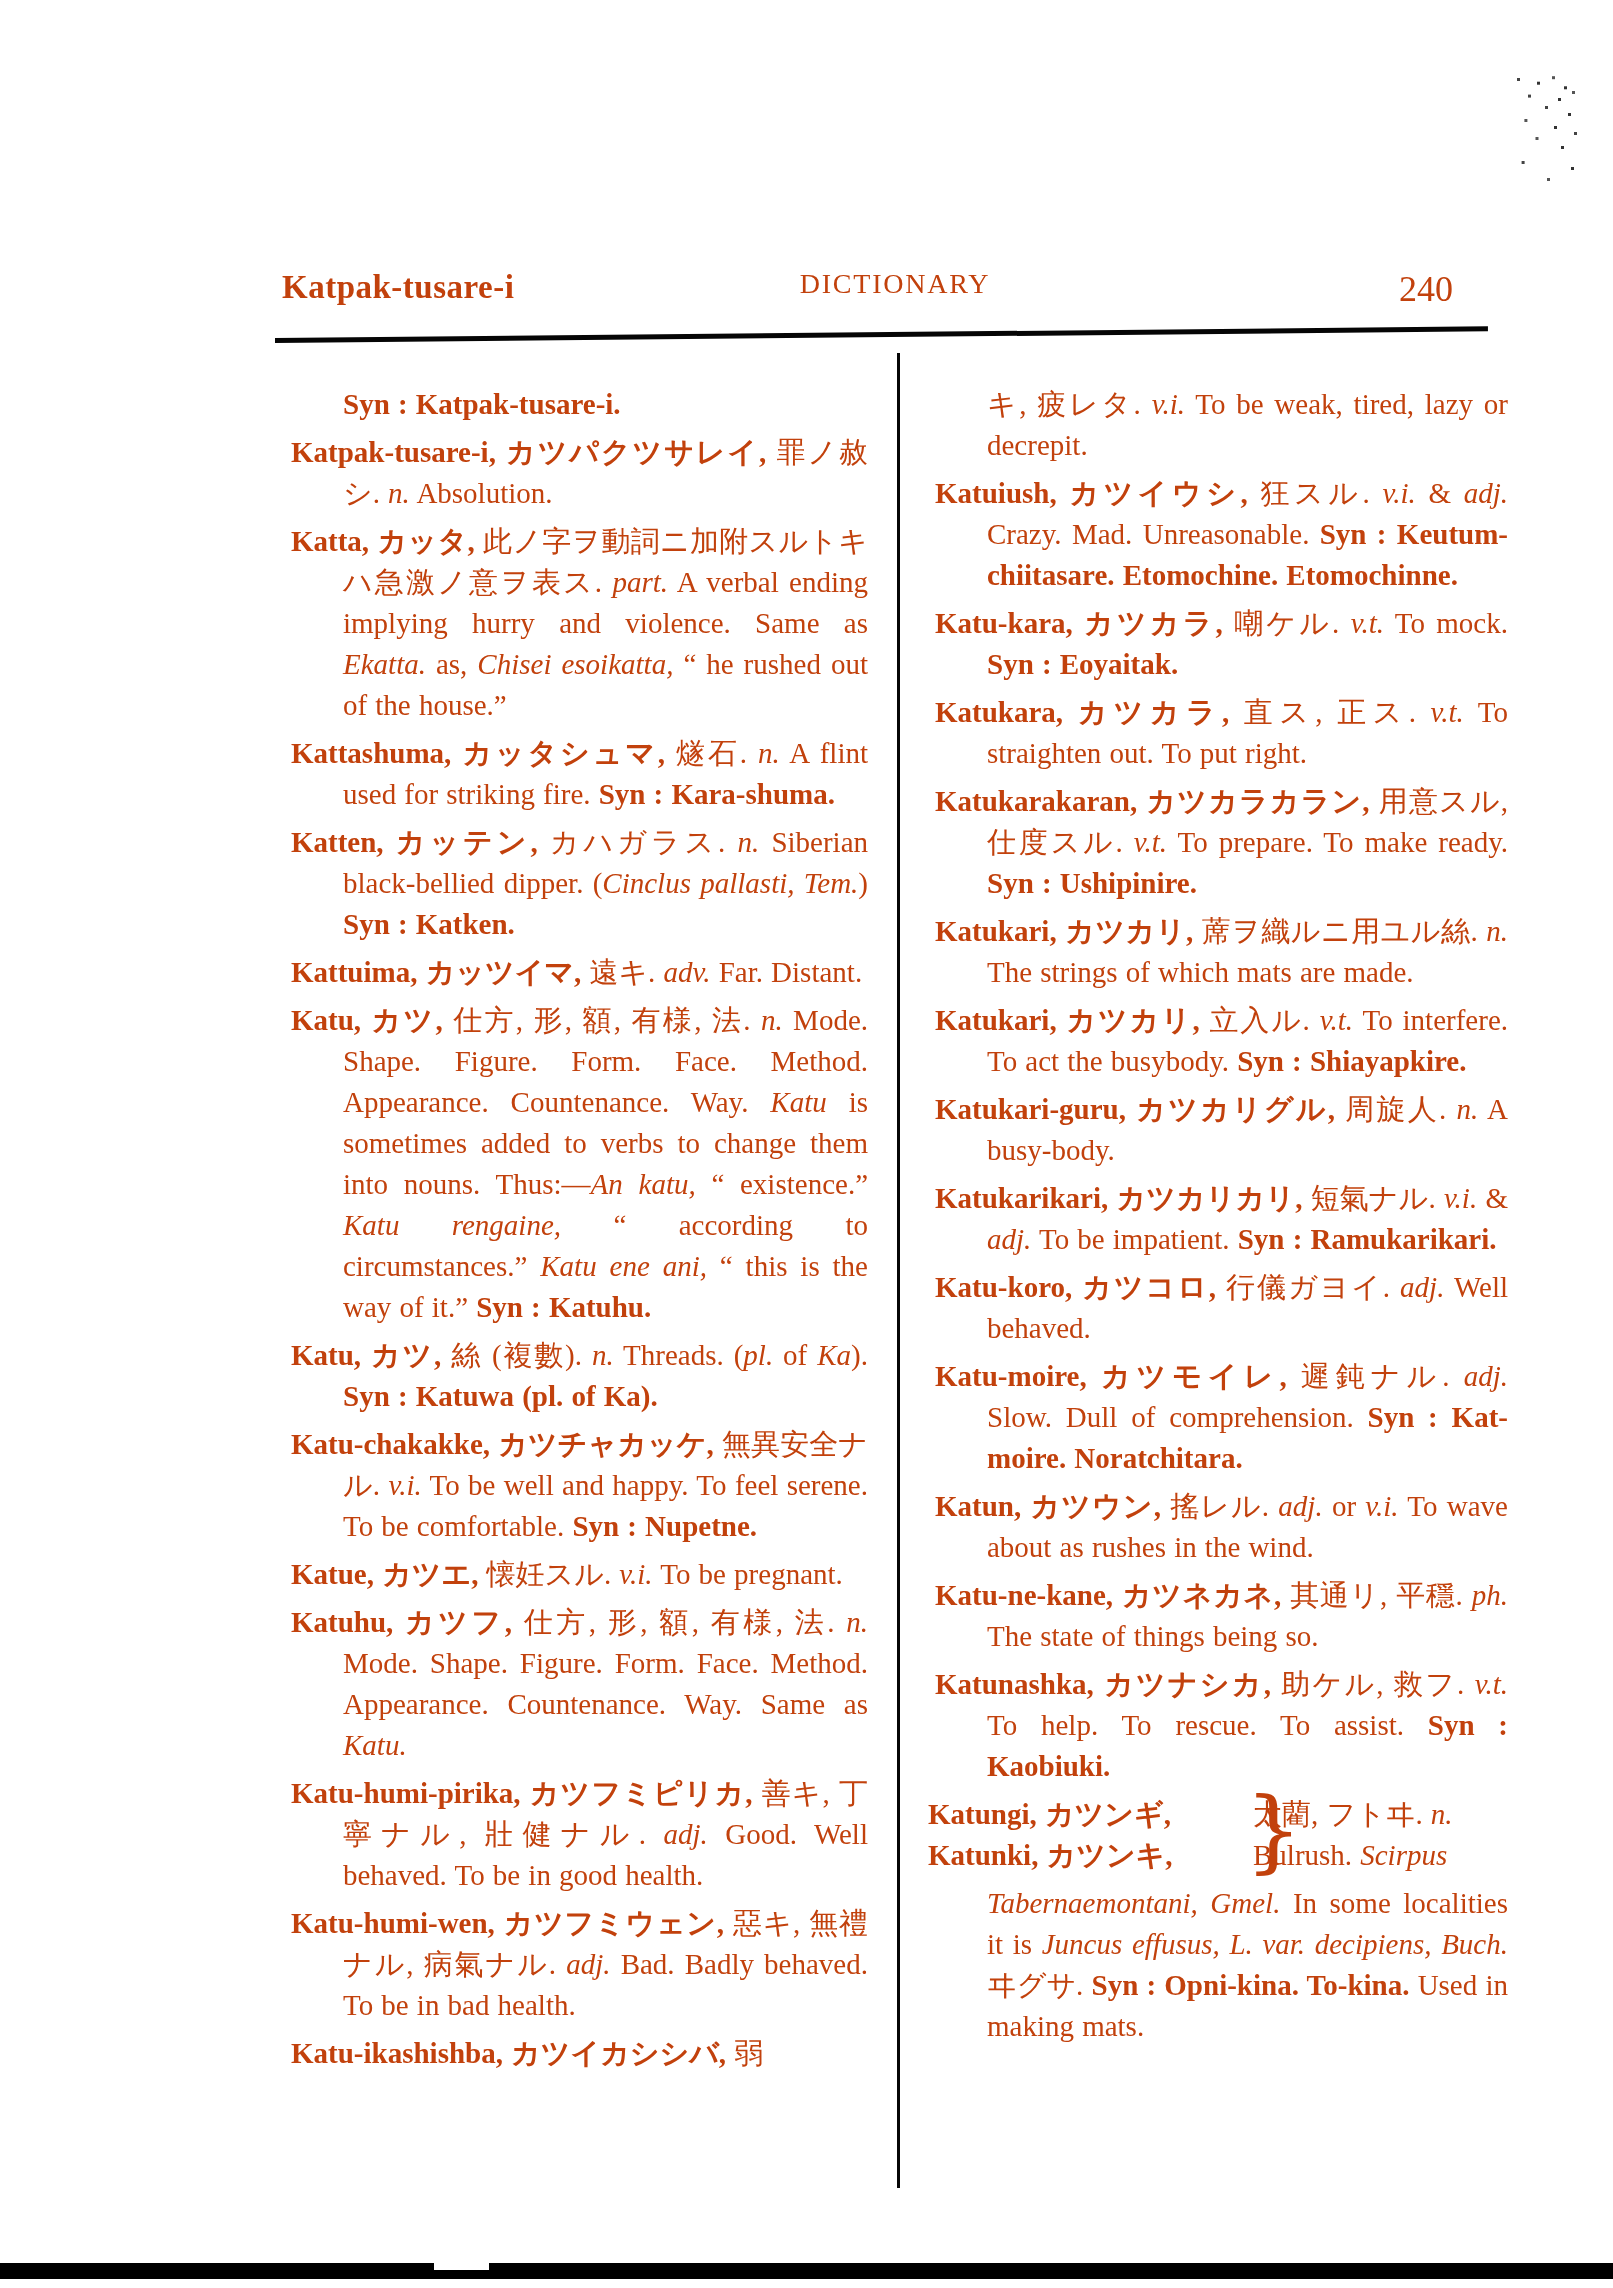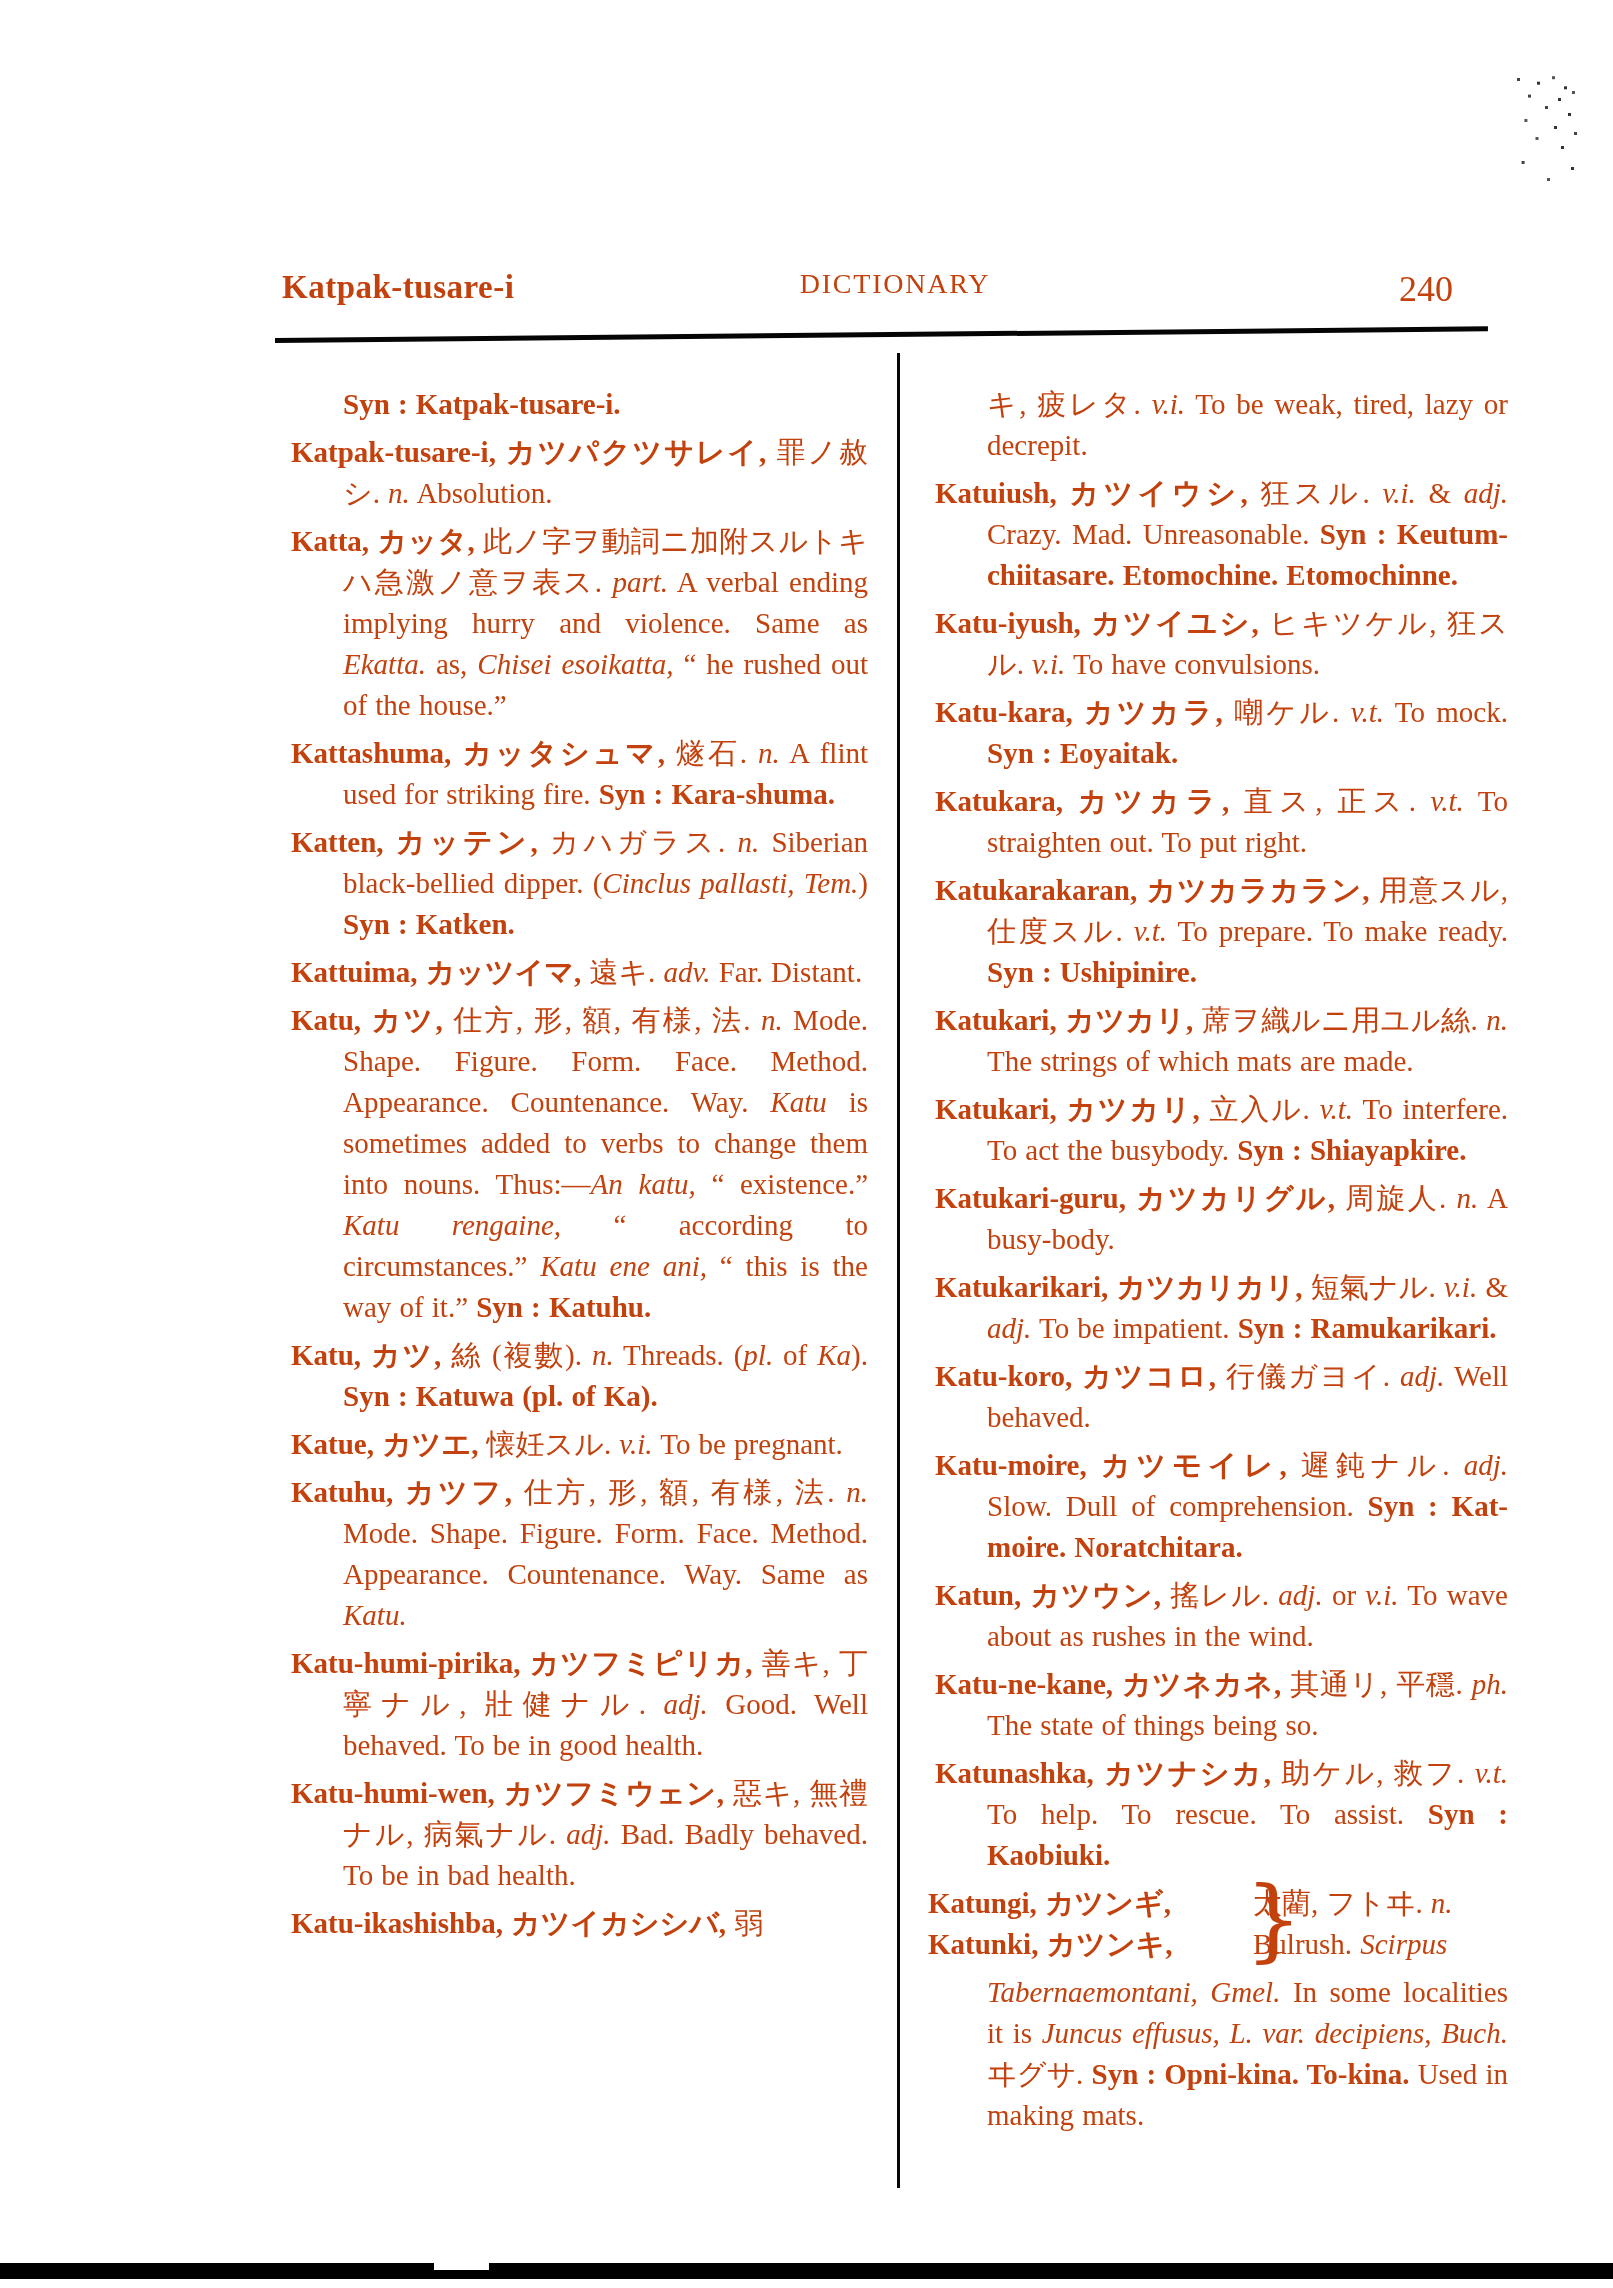--- a/index.html
+++ b/index.html
@@ -84,30 +84,30 @@
 
   <div class="col col-left" id="col-left">
       <p class="cont"><span class="b">Syn : Katpak-tusare-i.</span></p>
       <p class="entry"><span class="b">Katpak-tusare-i,</span><span class="n"> </span><span class="b">カツパクツサレイ,</span><span class="n"> 罪ノ赦シ. </span><span class="i">n.</span><span class="n"> Absolution.</span></p>
       <p class="entry"><span class="b">Katta,</span><span class="n"> </span><span class="b">カッタ,</span><span class="n"> 此ノ字ヲ動詞ニ加附スルトキハ急激ノ意ヲ表ス. </span><span class="i">part.</span><span class="n"> A verbal ending implying hurry and violence. Same as </span><span class="i">Ekatta.</span><span class="n">  as, </span><span class="i">Chisei esoikatta,</span><span class="n"> “ he rushed out of the house.”</span></p>
       <p class="entry"><span class="b">Kattashuma,</span><span class="n"> </span><span class="b">カッタシュマ,</span><span class="n"> 燧石. </span><span class="i">n.</span><span class="n"> A flint used for striking fire. </span><span class="b">Syn : Kara-shuma.</span></p>
       <p class="entry"><span class="b">Katten,</span><span class="n"> </span><span class="b">カッテン,</span><span class="n"> カハガラス. </span><span class="i">n.</span><span class="n"> Siberian black-bellied dipper. (</span><span class="i">Cinclus pallasti, Tem.</span><span class="n">) </span><span class="b">Syn : Katken.</span></p>
       <p class="entry"><span class="b">Kattuima,</span><span class="n"> </span><span class="b">カッツイマ,</span><span class="n"> 遠キ. </span><span class="i">adv.</span><span class="n"> Far. Distant.</span></p>
       <p class="entry"><span class="b">Katu,</span><span class="n"> </span><span class="b">カツ,</span><span class="n"> 仕方, 形, 額, 有様, 法. </span><span class="i">n.</span><span class="n"> Mode. Shape. Figure. Form. Face. Method. Appearance. Countenance. Way. </span><span class="i">Katu</span><span class="n"> is sometimes added to verbs to change them into nouns. Thus:—</span><span class="i">An katu,</span><span class="n"> “ existence.” </span><span class="i">Katu rengaine,</span><span class="n"> “ according to circumstances.” </span><span class="i">Katu ene ani,</span><span class="n"> “ this is the way of it.” </span><span class="b">Syn : Katuhu.</span></p>
       <p class="entry"><span class="b">Katu,</span><span class="n"> </span><span class="b">カツ,</span><span class="n"> 絲 (複數). </span><span class="i">n.</span><span class="n"> Threads. (</span><span class="i">pl.</span><span class="n"> of </span><span class="i">Ka</span><span class="n">). </span><span class="b">Syn : Katuwa (pl. of Ka).</span></p>
+      <p class="entry"><span class="b">Katu-chakakke,</span><span class="n"> </span><span class="b">カツチャカッケ,</span><span class="n"> 無異安全ナル. </span><span class="i">v.i.</span><span class="n"> To be well and happy. To feel serene. To be comfortable. </span><span class="b">Syn : Nupetne.</span></p>
       <p class="entry"><span class="b">Katue,</span><span class="n"> </span><span class="b">カツエ,</span><span class="n"> 懐妊スル. </span><span class="i">v.i.</span><span class="n"> To be pregnant.</span></p>
       <p class="entry"><span class="b">Katuhu,</span><span class="n"> </span><span class="b">カツフ,</span><span class="n"> 仕方, 形, 額, 有様, 法. </span><span class="i">n.</span><span class="n"> Mode. Shape. Figure. Form. Face. Method. Appearance. Countenance. Way. Same as </span><span class="i">Katu.</span></p>
       <p class="entry"><span class="b">Katu-humi-pirika,</span><span class="n"> </span><span class="b">カツフミピリカ,</span><span class="n"> 善キ, 丁寧ナル, 壯健ナル. </span><span class="i">adj.</span><span class="n"> Good. Well behaved. To be in good health.</span></p>
       <p class="entry"><span class="b">Katu-humi-wen,</span><span class="n"> </span><span class="b">カツフミウェン,</span><span class="n"> 惡キ, 無禮ナル, 病氣ナル. </span><span class="i">adj.</span><span class="n"> Bad. Badly behaved. To be in bad health.</span></p>
       <p class="entry"><span class="b">Katu-ikashishba,</span><span class="n"> </span><span class="b">カツイカシシバ,</span><span class="n"> 弱</span></p>
     </div>
   <div class="col col-right" id="col-right">
       <p class="cont"><span class="n">キ, 疲レタ. </span><span class="i">v.i.</span><span class="n"> To be weak, tired, lazy or decrepit.</span></p>
       <p class="entry"><span class="b">Katuiush,</span><span class="n"> </span><span class="b">カツイウシ,</span><span class="n"> 狂スル. </span><span class="i">v.i.</span><span class="n"> &amp; </span><span class="i">adj.</span><span class="n"> Crazy. Mad. Unreasonable. </span><span class="b">Syn : Keutum-chiitasare. Etomochine. Etomochinne.</span></p>
-      <p class="entry"><span class="b">Katu-iyush,</span><span class="n"> </span><span class="b">カツイユシ,</span><span class="n"> ヒキツケル, 狂スル. </span><span class="i">v.i.</span><span class="n"> To have convulsions.</span></p>
       <p class="entry"><span class="b">Katu-kara,</span><span class="n"> </span><span class="b">カツカラ,</span><span class="n"> 嘲ケル. </span><span class="i">v.t.</span><span class="n"> To mock. </span><span class="b">Syn : Eoyaitak.</span></p>
       <p class="entry"><span class="b">Katukara,</span><span class="n"> </span><span class="b">カツカラ,</span><span class="n"> 直ス, 正ス. </span><span class="i">v.t.</span><span class="n"> To straighten out. To put right.</span></p>
       <p class="entry"><span class="b">Katukarakaran,</span><span class="n"> </span><span class="b">カツカラカラン,</span><span class="n"> 用意スル, 仕度スル. </span><span class="i">v.t.</span><span class="n"> To prepare. To make ready. </span><span class="b">Syn : Ushipinire.</span></p>
       <p class="entry"><span class="b">Katukari,</span><span class="n"> </span><span class="b">カツカリ,</span><span class="n"> 蓆ヲ織ルニ用ユル絲. </span><span class="i">n.</span><span class="n"> The strings of which mats are made.</span></p>
       <p class="entry"><span class="b">Katukari,</span><span class="n"> </span><span class="b">カツカリ,</span><span class="n"> 立入ル. </span><span class="i">v.t.</span><span class="n"> To interfere. To act the busybody. </span><span class="b">Syn : Shiayapkire.</span></p>
       <p class="entry"><span class="b">Katukari-guru,</span><span class="n"> </span><span class="b">カツカリグル,</span><span class="n"> 周旋人. </span><span class="i">n.</span><span class="n"> A busy-body.</span></p>
       <p class="entry"><span class="b">Katukarikari,</span><span class="n"> </span><span class="b">カツカリカリ,</span><span class="n"> 短氣ナル. </span><span class="i">v.i.</span><span class="n"> &amp; </span><span class="i">adj.</span><span class="n"> To be impatient. </span><span class="b">Syn : Ramukarikari.</span></p>
       <p class="entry"><span class="b">Katu-koro,</span><span class="n"> </span><span class="b">カツコロ,</span><span class="n"> 行儀ガヨイ. </span><span class="i">adj.</span><span class="n"> Well behaved.</span></p>
       <p class="entry"><span class="b">Katu-moire,</span><span class="n"> </span><span class="b">カツモイレ,</span><span class="n"> 遲鈍ナル. </span><span class="i">adj.</span><span class="n"> Slow. Dull of comprehension. </span><span class="b">Syn : Kat-moire. Noratchitara.</span></p>
       <p class="entry"><span class="b">Katun,</span><span class="n"> </span><span class="b">カツウン,</span><span class="n"> 搖レル. </span><span class="i">adj.</span><span class="n"> or </span><span class="i">v.i.</span><span class="n"> To wave about as rushes in the wind.</span></p>

